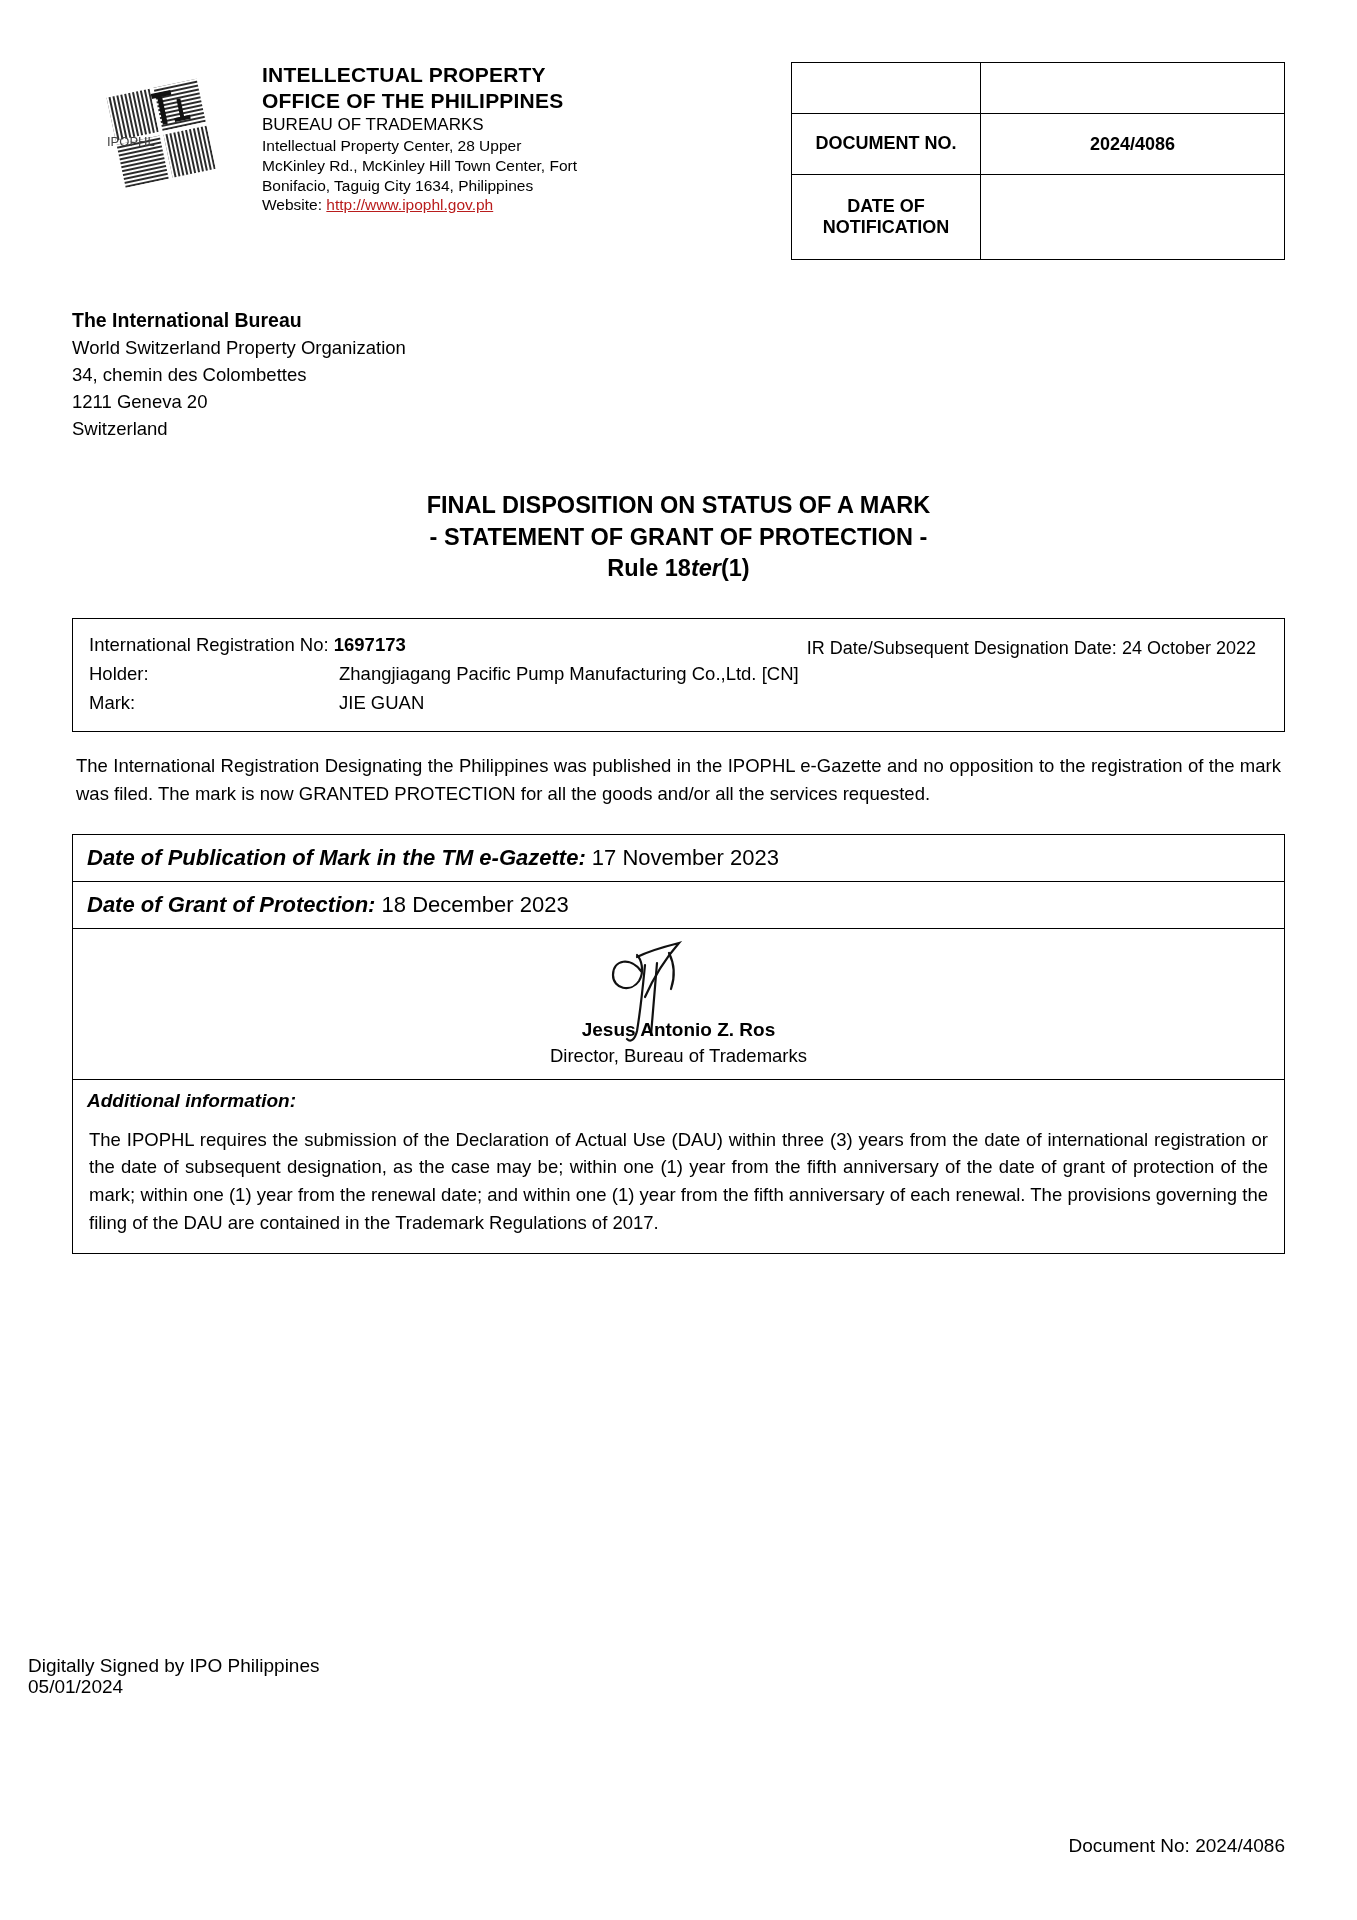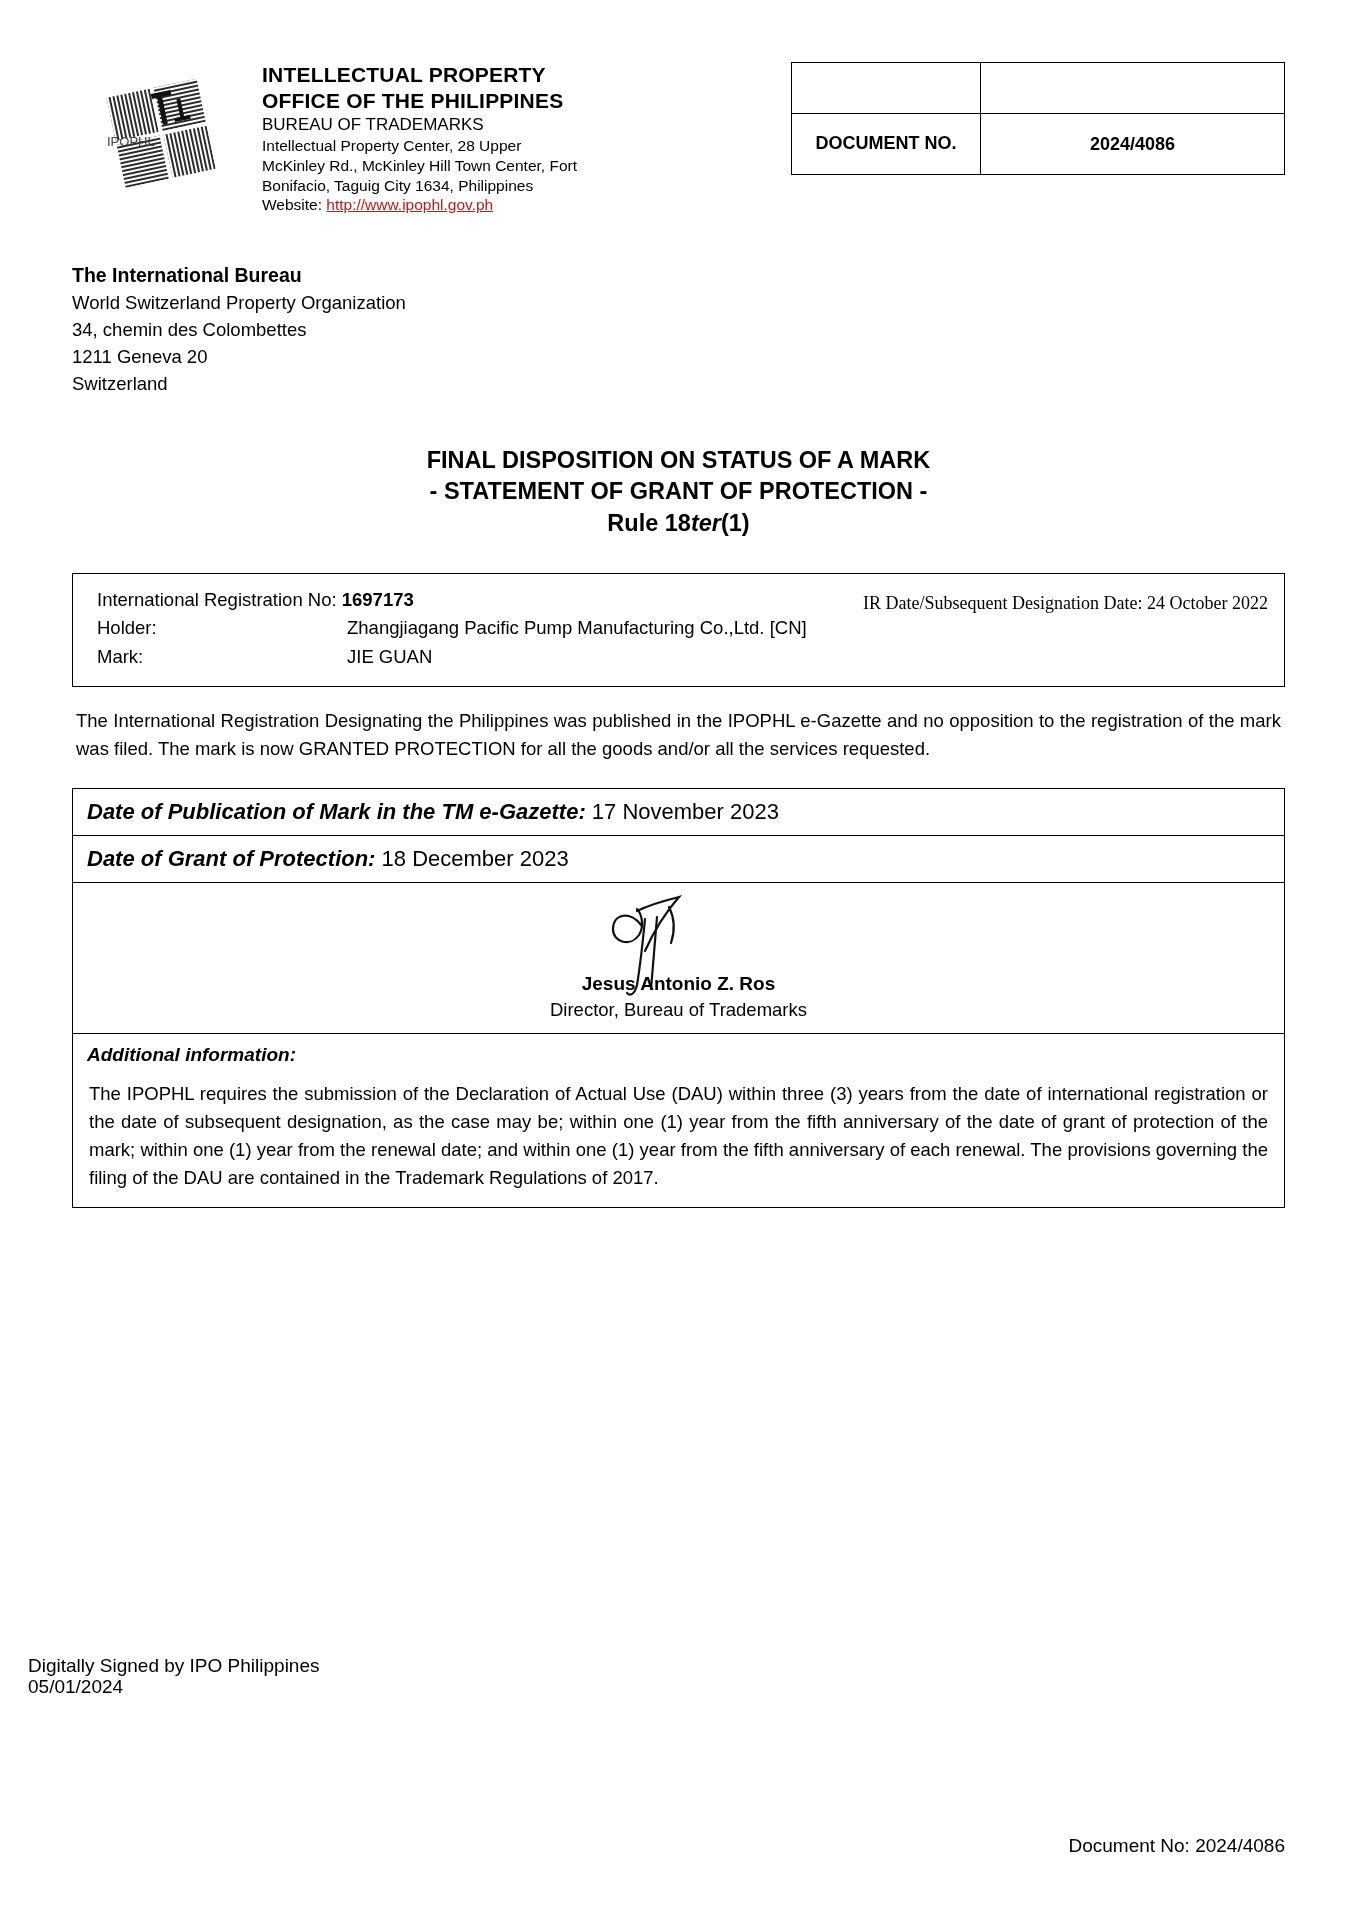--- a/index.html
+++ b/index.html
@@ -111,34 +111,33 @@
     line-height: 1.33;
     margin-top: 48px;
   }
   .doc-title .rule { font-weight: bold; }
   .doc-title .rule i { font-style: italic; }
 
   
   .ir-box {
     margin-top: 34px;
     border: 1.5px solid #000;
-    padding: 12px 16px 14px 24px;
+    padding: 12px 16px 14px 16px;
     font-size: 18.5px;
     line-height: 1.55;
   }
   .ir-row { display: flex; }
   .ir-row .c1 { width: 250px; flex: 0 0 250px; }
   .ir-row .c2 { flex: 1; }
   .ir-line1 { position: relative; }
   .ir-line1 .right {
     position: absolute;
-    right: 0;
+    right: 12px;
     top: 4px;
     font-size: 18px;
-    font-family: Liberation Serif, serif;
   }
   .bold { font-weight: bold; }
 
   
   .body-par {
     margin-top: 20px;
     font-size: 18.5px;
     line-height: 1.5;
     text-align: justify;
     padding: 0 4px;
@@ -258,20 +257,24 @@
     <table class="doc-table">
       <tbody>
           <tr class="blank">
         <td></td>
         <td></td>
       </tr>
       <tr class="r2">
         <td class="lbl">DOCUMENT NO.</td>
         <td class="val">2024/4086</td>
       </tr>
+      <tr class="r3">
+        <td class="lbl">DATE OF NOTIFICATION</td>
+        <td class="val"></td>
+      </tr>
     </tbody>
       </table>
   </div>
 
   <div class="addressee">
     <div class="bold">The International Bureau</div>
     <div>World Switzerland Property Organization</div>
     <div>34, chemin des Colombettes</div>
     <div>1211 Geneva 20</div>
     <div>Switzerland</div>

